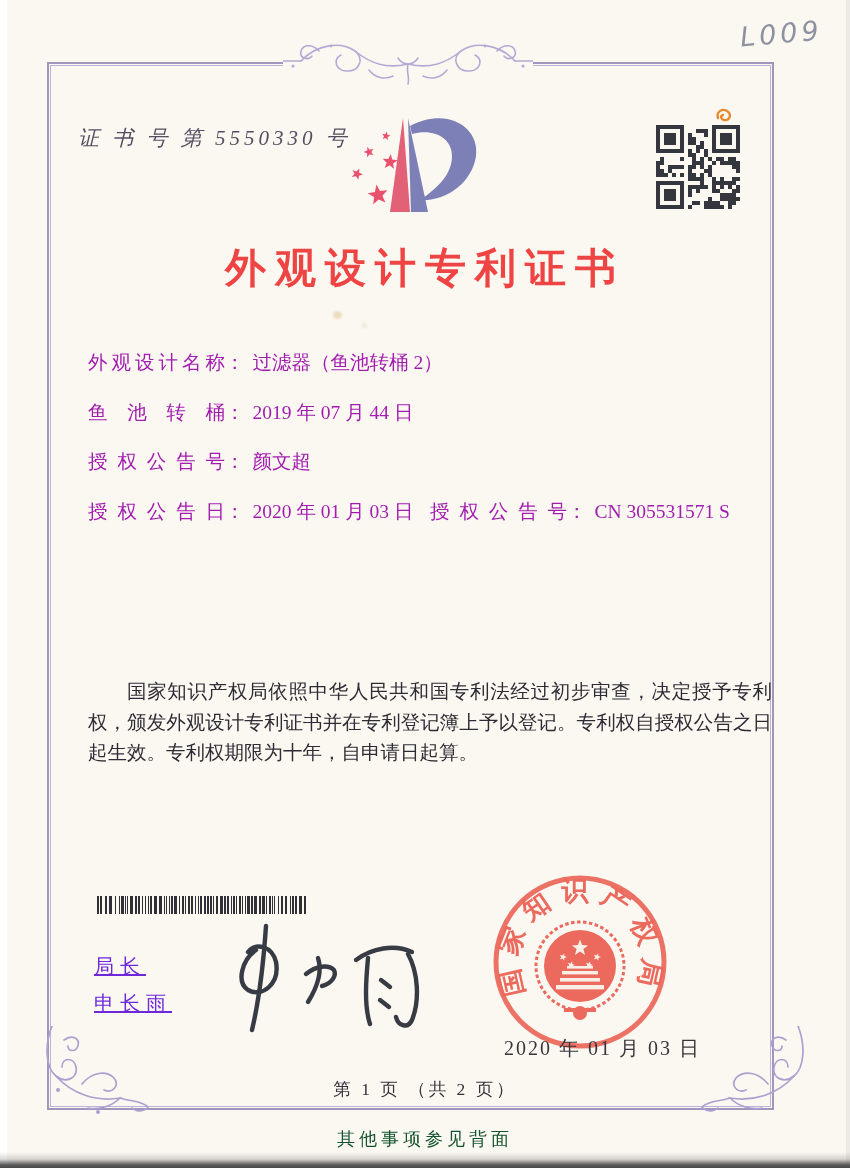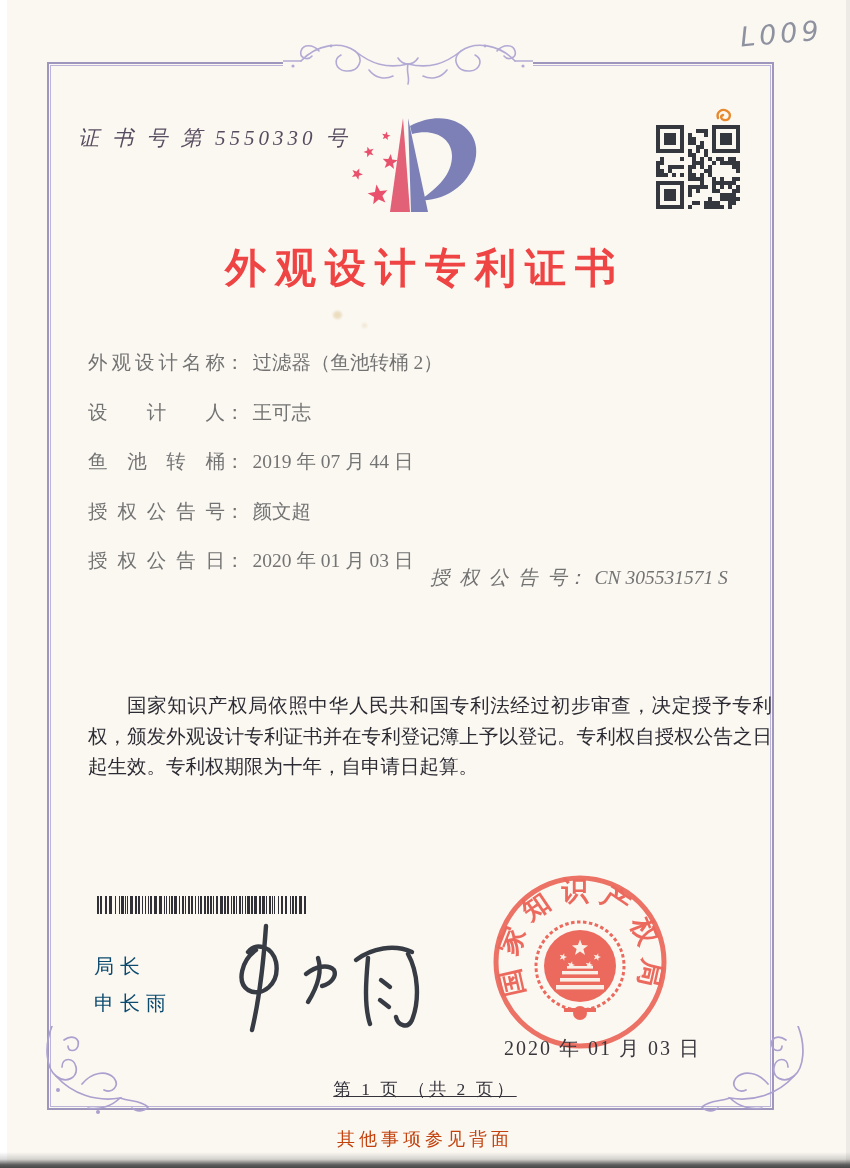--- a/index.html
+++ b/index.html
@@ -22,43 +22,43 @@
   .flourish-top{left:283px;top:38px;width:250px;height:52px;background:#fbf8f2;}
   
   .handwritten{left:740px;top:18px;font-family:"DejaVu Sans",sans-serif;font-style:italic;
     font-size:27px;color:#8e919f;letter-spacing:4px;transform:rotate(-5deg);}
   
   .cert-no{left:78px;top:124px;font-size:21px;letter-spacing:4px;color:#584c60;font-style:italic;}
   
   .title{left:0;top:241px;width:850px;text-align:center;font-size:41px;font-weight:bold;
     letter-spacing:9px;color:#ef4444;}
   
-  .fields{left:88px;top:349px;width:690px;font-size:19.5px;color:#737373;}
+  .fields{left:88px;top:349px;width:690px;font-size:19.5px;color:#a21caf;}
   .row{height:49.6px;position:relative;white-space:nowrap;}
   .lbl{display:inline-block;width:137px;text-align:justify;text-align-last:justify;}
   .colon{display:inline-block;margin-right:8px;}
-  .pair2{position:absolute;left:342px;top:17px;font-style:italic;}
-  
-  .paras{left:88px;top:691px;width:684px;}
+  .pair2{position:absolute;left:342px;top:0;}
+  
+  .paras{left:88px;top:677px;width:684px;}
   .paras p{margin:0;font-size:19.5px;line-height:30.6px;text-align:justify;
     text-indent:2em;color:#2d2b33;}
   
   .barcode{left:97px;top:896px;width:213px;height:18px;}
   
   .signer{left:94px;top:948px;font-family:"Liberation Sans","DejaVu Sans",sans-serif;
-    font-size:20px;font-weight:500;letter-spacing:6px;line-height:37px;color:#0c4a6e;}
+    font-size:20px;font-weight:500;letter-spacing:6px;line-height:37px;color:#6d28d9;text-decoration:underline;}
   .signature{left:218px;top:908px;}
   
   .seal{left:490px;top:872px;mix-blend-mode:multiply;opacity:.93;}
   .seal-date{left:504px;top:1035px;font-size:20px;letter-spacing:2px;color:#38363c;z-index:3;}
   
   .page-info{left:0;top:1077px;width:850px;text-align:center;font-size:17.5px;
-    letter-spacing:3px;color:#34323b;text-decoration:underline;}
+    letter-spacing:3px;color:#34323b;}
   .back-note{left:0;top:1127px;width:850px;text-align:center;font-size:18px;
-    letter-spacing:4px;color:#c2410c;}
+    letter-spacing:4px;color:#14532d;}
 </style>
 </head>
 <body>
 
 <div class="abs scan-left"></div>
 <div class="abs scan-right"></div>
 <div class="abs scan-bottom"></div>
 <div class="abs stain" style="left:333px;top:311px;width:9px;height:8px;"></div>
 <div class="abs stain" style="left:362px;top:323px;width:5px;height:5px;opacity:.6;"></div>
 
@@ -267,23 +267,20 @@
     </g>
 </svg>
 
 <div class="abs title">外观设计专利证书</div>
 
 <div class="abs fields">
   <div class="row">
     <span class="lbl">外观设计名称</span><span class="colon">：</span><span class="val">过滤器（鱼池转桶 2）</span>
   </div>
   <div class="row">
-    <span class="lbl">设计人</span><span class="colon">：</span><span class="val">王可志</span>
-  </div>
-  <div class="row">
     <span class="lbl">鱼池转桶</span><span class="colon">：</span><span class="val">2019 年 07 月 44 日</span>
   </div>
   <div class="row">
     <span class="lbl">授权公告号</span><span class="colon">：</span><span class="val">颜文超</span>
   </div>
   <div class="row">
     <span class="lbl">授权公告日</span><span class="colon">：</span><span class="val">2020 年 01 月 03 日</span>
     <span class="pair2">
       <span class="lbl">授权公告号</span><span class="colon">：</span><span class="val">CN 305531571 S</span>
     </span>

